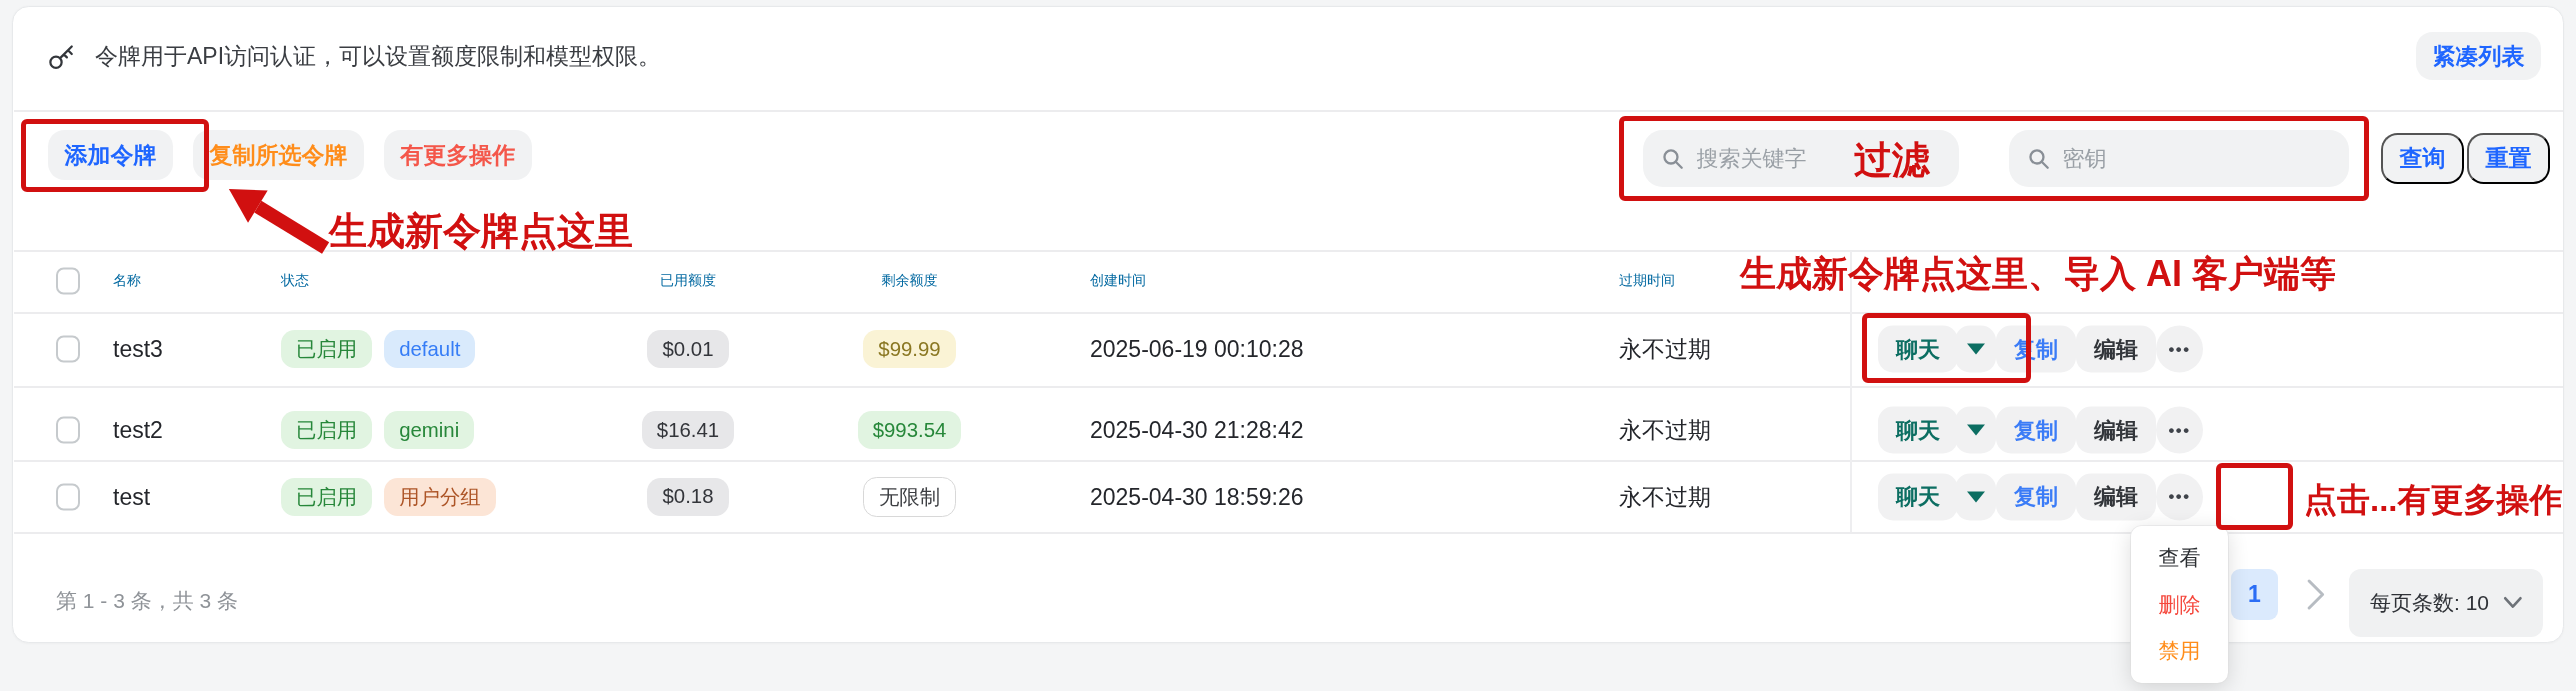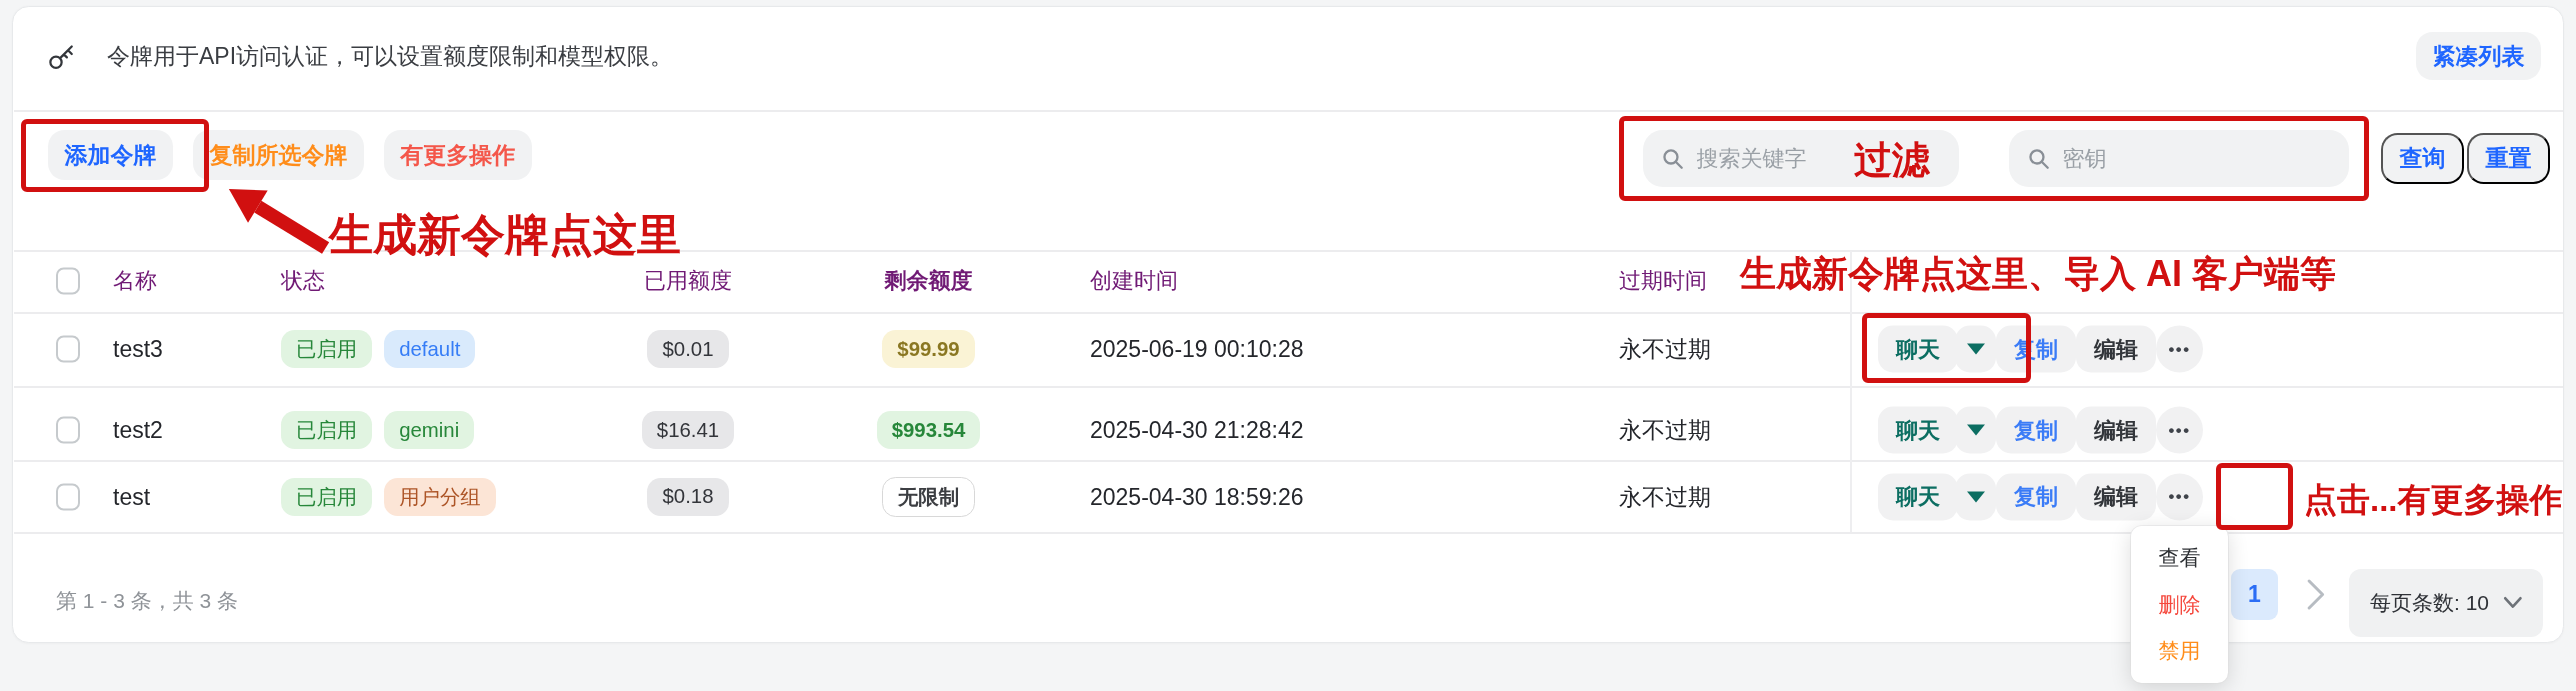--- a/index.html
+++ b/index.html
@@ -10,21 +10,21 @@
     -webkit-font-smoothing:antialiased;
   }
   .page{position:relative;width:2576px;height:691px;}
   .card{
     position:absolute;left:12px;top:6px;width:2552px;height:637px;
     background:#ffffff;border:1.5px solid #e7e9eb;border-radius:16.6px;
     box-sizing:border-box;box-shadow:0 0.8px 2.3px rgba(0,0,0,.03);
   }
   
   .info-row{position:absolute;left:47px;top:41px;display:flex;align-items:center;gap:18px;z-index:2;}
-  .info-text{font-size:23px;color:#3a3d42;margin-left:12px;}
+  .info-text{font-size:23px;color:#3a3d42;}
   .pill-btn{
     display:inline-flex;align-items:center;justify-content:center;
     background:#f1f2f3;border-radius:16.6px;height:50px;padding:0 16.6px;
     font-size:23px;font-weight:600;color:#1f66ff;cursor:pointer;white-space:nowrap;
   }
   .btn-orange{color:#ff8d1a;}
   .btn-red{color:#f4574a;}
   .compact-btn{position:absolute;right:35px;top:32px;height:48px;z-index:2;}
   .hdivider{position:absolute;left:13.6px;width:2549px;height:1.5px;background:#ececee;z-index:1;}
   
@@ -37,27 +37,27 @@
     border:none;background:transparent;outline:none;width:100%;
     font-size:22px;color:#33363b;font-family:inherit;
   }
   .search-box input::placeholder{color:#9aa0a6;}
   .q-btn{position:absolute;top:133px;height:51px;z-index:2;}
   
   .vline{position:absolute;left:1850px;top:251px;width:1.5px;height:281px;background:#eeeef0;z-index:1;}
   .thead{position:absolute;left:0;right:0;top:250px;height:62px;z-index:2;}
   .trow{position:absolute;left:0;right:0;z-index:2;}
   .cell{position:absolute;top:50%;transform:translateY(-50%);white-space:nowrap;}
-  .th{font-size:22px;color:#701a75;}
+  .th{font-size:14px;color:#0369a1;}
   .td{font-size:23px;color:#24262b;}
   .c-check{left:56px;}
   .c-name{left:113px;}
   .c-status{left:281px;display:flex;gap:12px;align-items:center;}
   .c-used{left:597px;width:182px;display:flex;justify-content:center;}
-  .c-remain{left:834px;width:189px;display:flex;justify-content:center;font-weight:bold;}
+  .c-remain{left:815px;width:189px;display:flex;justify-content:center;}
   .c-created{left:1090px;}
   .c-expire{left:1619px;}
   .c-actions{left:1878px;display:flex;align-items:center;}
   .checkbox{
     display:block;width:24px;height:27px;border:2.3px solid #c6cacd;border-radius:7.6px;
     background:#fff;box-sizing:border-box;cursor:pointer;
   }
   .pill{
     display:inline-flex;align-items:center;justify-content:center;
     height:38px;border-radius:13.6px;padding:0 15px;font-size:20.4px;white-space:nowrap;
@@ -269,21 +269,21 @@
     <span class="menu-item mi-view">查看</span>
     <span class="menu-item mi-delete">删除</span>
     <span class="menu-item mi-disable">禁用</span>
   </div>
 
   <div class="ann ann-box" style="left:21px;top:119px;width:188px;height:73px;"></div>
   <svg class="ann arrow-svg" width="2576" height="691" viewBox="0 0 3406 914">
     <polygon points="434.7,320.3 345.1,265.7 335.7,281.1 425.3,335.7" fill="#d11010"></polygon>
     <polygon points="353.4,252.1 302.1,250.0 327.4,294.7" fill="#d11010"></polygon>
   </svg>
-  <span class="ann ann-text" style="left:329px;top:206px;font-size:44px;">生成新令牌点这里</span>
+  <span class="ann ann-text" style="left:329px;top:206px;font-size:38px;">生成新令牌点这里</span>
 
   <div class="ann ann-box" style="left:1619px;top:116px;width:750px;height:85px;"></div>
   <span class="ann ann-text" style="left:1854px;top:135px;font-size:38px;">过滤</span>
 
   <span class="ann ann-text" style="left:1740px;top:250px;font-size:36px;">生成新令牌点这里、导入 AI 客户端等</span>
   <div class="ann ann-box" style="left:1862px;top:313px;width:169px;height:70px;"></div>
 
   <div class="ann ann-box" style="left:2216px;top:463px;width:77px;height:67px;"></div>
   <span class="ann ann-text" style="left:2304px;top:478px;font-size:33px;">点击...有更多操作</span>
 </div>

